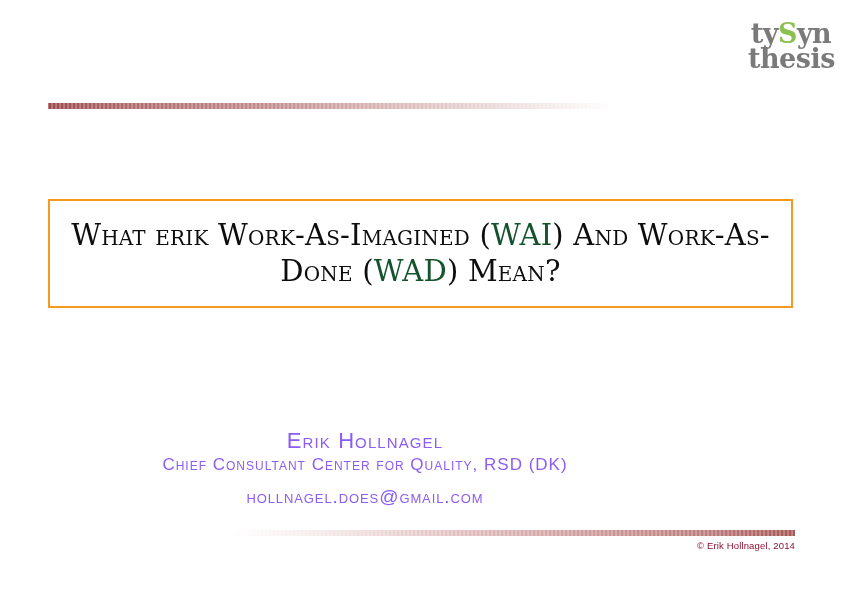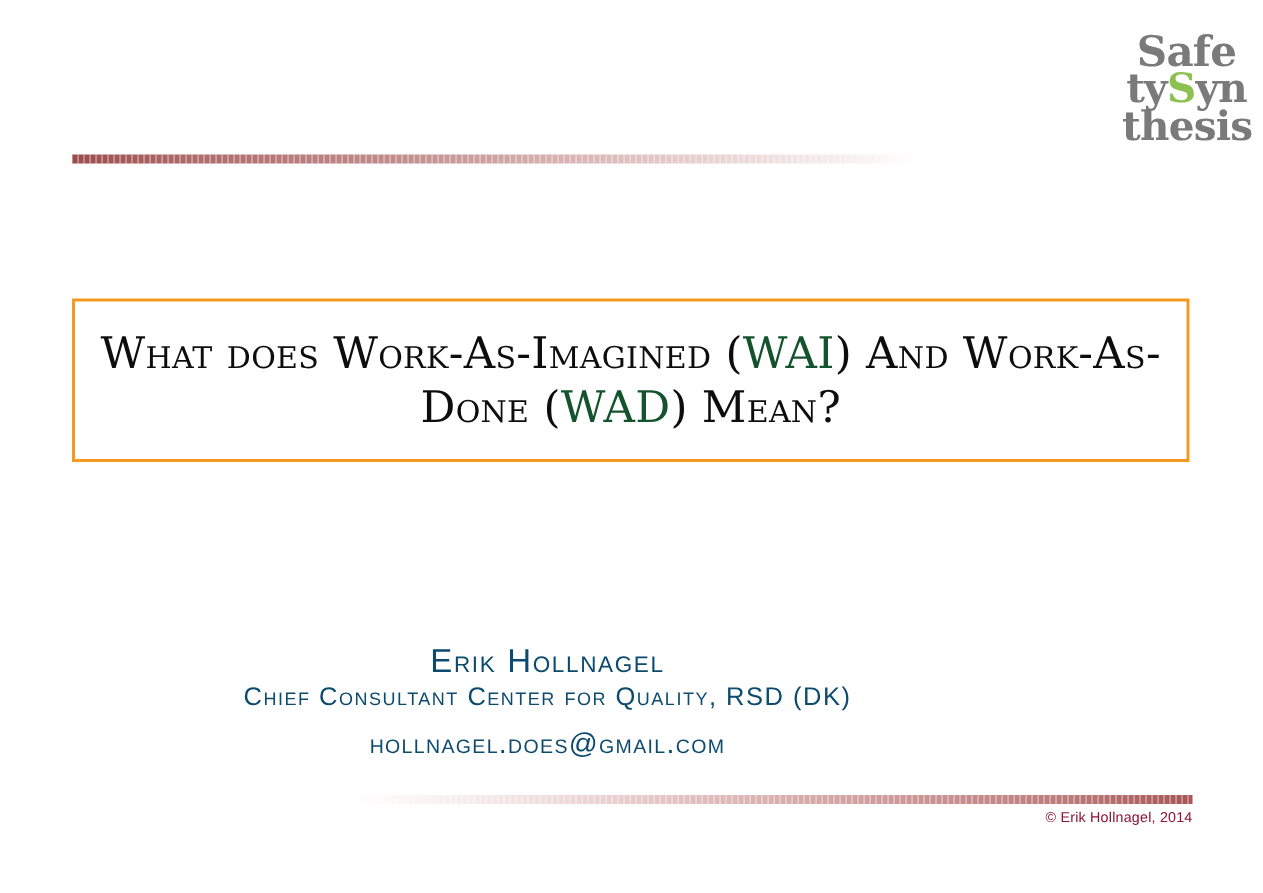--- a/index.html
+++ b/index.html
@@ -99,21 +99,21 @@
   }
   .accent-red { color: #14532d; }
 
   
   .author-block {
     position: absolute;
     left: 0;
     top: 428px;
     width: 730px;
     text-align: center;
-    color: #0c4a6e;
+    color: #8b5cf6;
   }
   .author-name {
     font-family: "Liberation Sans", sans-serif;
     font-variant: small-caps;
     font-size: 22px;
     letter-spacing: 1.1px;
     line-height: 1.22;
   }
   .author-role {
     font-family: "Liberation Sans", sans-serif;
@@ -143,29 +143,28 @@
     letter-spacing: 0.15px;
     white-space: nowrap;
   }
 </style>
 </head>
 <body>
 
 <div class="slide">
 
   <div class="logo">
-    <span class="logo-line l1">Safe</span>
     <span class="logo-line l2"><span>ty</span><span class="logo-s-green">S</span><span>yn</span></span>
     <span class="logo-line l3">thesis</span>
   </div>
 
   <div class="bar bar-top"></div>
 
   <div class="title-box">
-    <div class="title-text"><span>What does Work-As-Imagined (</span><span class="accent-red">WAI</span><span>) And Work-As-Done (</span><span class="accent-red">WAD</span><span>) Mean?</span></div>
+    <div class="title-text"><span>What erik Work-As-Imagined (</span><span class="accent-red">WAI</span><span>) And Work-As-Done (</span><span class="accent-red">WAD</span><span>) Mean?</span></div>
   </div>
 
   <div class="author-block">
     <div class="author-name">Erik Hollnagel</div>
     <div class="author-role">Chief Consultant Center for Quality, RSD (DK)</div>
     <div class="author-email">hollnagel.does@gmail.com</div>
   </div>
 
   <div class="bar bar-bottom"></div>
 

